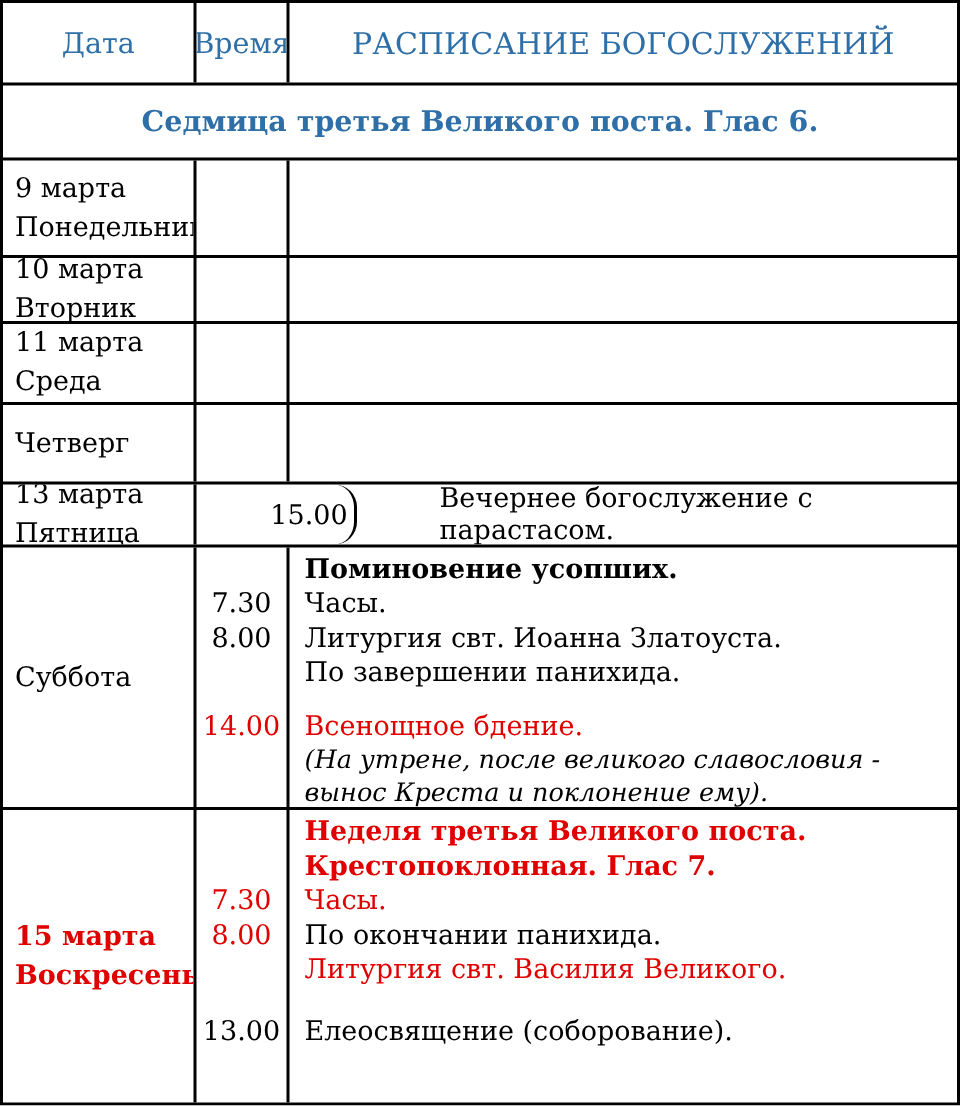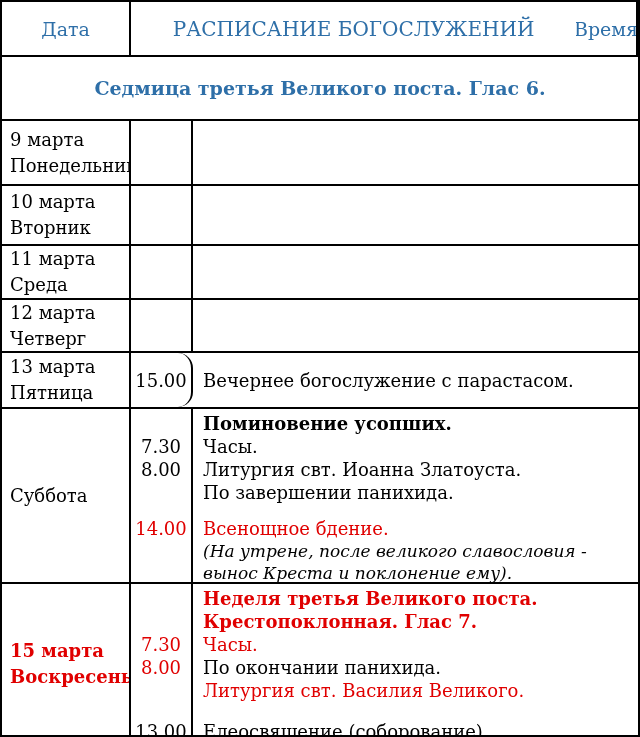--- a/index.html
+++ b/index.html
@@ -36,27 +36,27 @@
   .header-row { height:55px; }
   .header-row .cell {
     display:flex; align-items:center; justify-content:center;
     color:var(--blue); font-weight:normal; padding-left:0;
   }
   .header-row .date-col, .header-row .time-col { font-size:19px; }
   .header-row .desc-col { font-size:20px; }
 
   
   .subtitle-row {
-    height:64px; display:flex; align-items:center; justify-content:center;
+    height:50px; display:flex; align-items:center; justify-content:center;
     color:var(--blue); font-weight:bold; font-size:19px; text-align:left;
   }
 
   
-  .r-mon { height:65px; } .r-tue { height:60px; } .r-wed { height:54px; }
-  .r-thu { height:53px; } .r-fri { height:56px; } .r-sat { height:175px; }
+  .r-mon { height:65px; } .r-tue { height:44px; } .r-wed { height:54px; }
+  .r-thu { height:53px; } .r-fri { height:42px;gap:45px; } .r-sat { height:175px; }
 
   .center-v { display:flex; align-items:center; }
   .center-vh { display:flex; align-items:center; justify-content:center;border-radius:15px; }
   .desc-pad { padding-left:10px; padding-right:6px; }
 
   .stack { padding-top:3px; }
   .ln { height:23px; line-height:23px; white-space:nowrap; }
   .time-col .ln { text-align:center; white-space:nowrap; }
   .desc-col .ln { padding-left:10px; padding-right:6px; }
   .ln-wrap { height:auto; min-height:23px; line-height:22px; white-space:normal; }
@@ -70,25 +70,25 @@
 </style>
 </head>
 <body>
 
 <div class="table">
 
   <div class="row header-row">
     <div class="cell date-col">
       <span>Дата</span>
     </div>
+    <div class="cell time-col">
+      <span>Время</span>
+    </div>
     <div class="cell desc-col">
       <span>РАСПИСАНИЕ БОГОСЛУЖЕНИЙ</span>
-    </div>
-    <div class="cell time-col">
-      <span>Время</span>
     </div>
   </div>
 
   <div class="row subtitle-row">
     <span>Седмица третья Великого поста. Глас 6.</span>
   </div>
 
   <div class="row r-mon">
     <div class="cell date-col">
       <span>9 марта</span>
@@ -111,21 +111,20 @@
     <div class="cell date-col">
       <span>11 марта</span>
       <span>Среда</span>
     </div>
     <div class="cell time-col"></div>
     <div class="cell desc-col"></div>
   </div>
 
   <div class="row r-thu">
     <div class="cell date-col">
-      <span>12 марта</span>
       <span>Четверг</span>
     </div>
     <div class="cell time-col"></div>
     <div class="cell desc-col"></div>
   </div>
 
   <div class="row r-fri">
     <div class="cell date-col">
       <span>13 марта</span>
       <span>Пятница</span>

